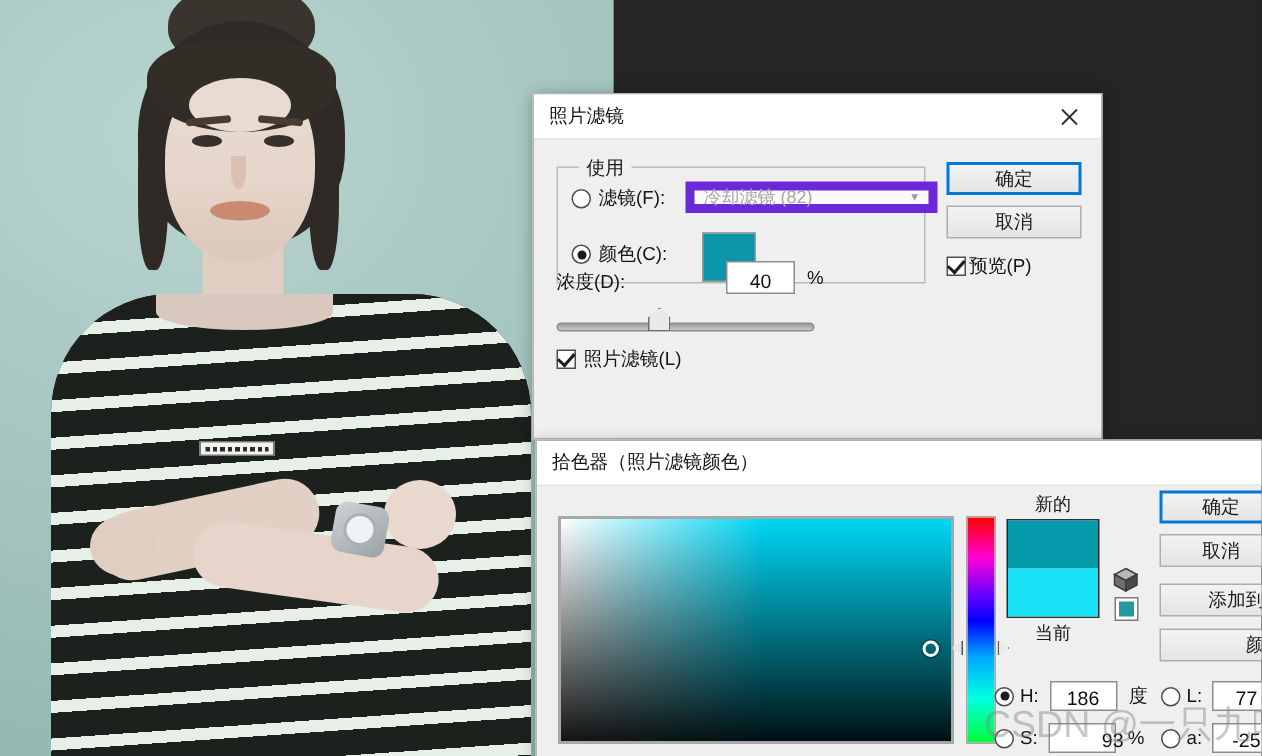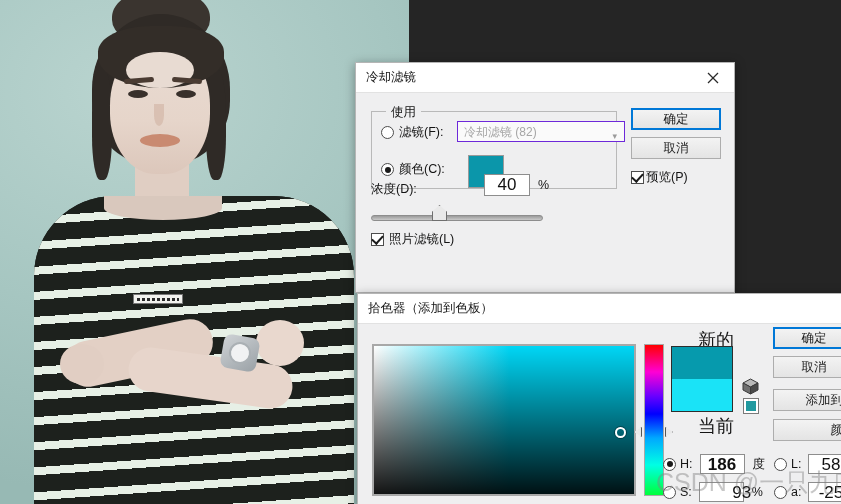--- a/index.html
+++ b/index.html
@@ -94,50 +94,50 @@
   .grp-label{position:absolute;top:-8px;left:14px;background:#efeff0;padding:0 5px;font-size:12.5px;color:#141414;}
 
   .radio{width:13px;height:13px;border-radius:50%;border:1px solid #4c4c4c;background:#fff;box-sizing:border-box;
     display:inline-block;position:relative;cursor:pointer;}
   .radio.on:after{content:"";position:absolute;left:2.5px;top:2.5px;width:6px;height:6px;border-radius:50%;background:#1b1b1b;}
   .chk{width:13px;height:13px;border:1px solid #4c4c4c;background:#fff;box-sizing:border-box;
     display:inline-block;position:relative;cursor:pointer;}
   .chk.on:after{content:"";position:absolute;left:2px;top:-1px;width:5px;height:9px;
     border:solid #1b1b1b;border-width:0 2px 2px 0;transform:rotate(42deg);}
   .lbl{font-size:12.5px;color:#141414;white-space:nowrap;}
-  .txtin{background:#fff;border:1px solid #8d8d8d;box-sizing:border-box;font-size:17px;color:#111;
-    text-align:center;display:flex;align-items:flex-start;justify-content:center;}
+  .txtin{background:#fff;border:1px solid #8d8d8d;box-sizing:border-box;font-size:13px;color:#111;
+    text-align:center;display:flex;align-items:flex-end;justify-content:center;}
   .txtin.num{text-align:center;}
 
   
   #photo-filter{left:355px;top:62px;width:380px;height:231px;}
   #pf-group{position:absolute;left:15px;top:48px;width:246px;height:78px;}
-  #pf-combo{position:absolute;left:85px;top:9px;width:168px;height:21px;background:#fafafa;border:1px solid #6d28d9;
-    box-sizing:border-box;display:flex;align-items:flex-end;padding-left:6px;font-size:12px;color:#a6a6a6;cursor:pointer;}
+  #pf-combo{position:absolute;left:85px;top:9px;width:168px;height:21px;background:#fafafa;border:6px solid #6d28d9;
+    box-sizing:border-box;display:flex;align-items:center;padding-left:6px;font-size:12px;color:#a6a6a6;cursor:pointer;}
   #pf-combo .arrow{margin-left:auto;margin-right:7px;font-size:9px;color:#9b9b9b;}
   #pf-swatch{position:absolute;left:96px;top:43px;width:36px;height:33px;border:1px solid #9a9a9a;box-sizing:border-box;cursor:pointer;}
   #pf-slider-track{position:absolute;left:15px;top:152px;width:172px;height:6px;border-radius:3px;
     background:linear-gradient(180deg,#9b9b9b,#c9c9c9);border:1px solid #8d8d8d;box-sizing:border-box;}
   #pf-slider-thumb{position:absolute;left:76px;top:142px;width:13px;height:14px;cursor:pointer;
     background:#e9e9e9;border:1px solid #6f6f6f;
     clip-path:polygon(50% 0%,100% 42%,100% 100%,0% 100%,0% 42%);}
 
   
   #color-picker{left:357px;top:293px;width:500px;height:215px;}
   #cp-field{position:absolute;left:14px;top:50px;width:264px;height:152px;border:2px solid #a8a8a8;box-sizing:border-box;}
   #cp-field .sat{position:absolute;inset:0;}
   #cp-ring{position:absolute;width:11px;height:11px;border:2px solid #fff;border-radius:50%;box-sizing:border-box;
     left:241px;top:81px;box-shadow:0 0 0 1px rgba(0,0,0,.35);}
   #cp-hue{position:absolute;left:286px;top:50px;width:20px;height:152px;border:1px solid #a8a8a8;box-sizing:border-box;}
   .hue-marker{position:absolute;width:8px;height:10px;background:#e9e9e9;border:1px solid #555;box-sizing:border-box;}
   .hue-marker.left{left:276px;clip-path:polygon(100% 0,100% 100%,0 50%);}
   .hue-marker.right{left:307px;clip-path:polygon(0 0,0 100%,100% 50%);}
   #cp-newcur{position:absolute;left:313px;top:52px;width:62px;height:66px;border:1px solid #2d2d2d;box-sizing:border-box;}
   #cp-newcur .half{height:50%;}
-  .cp-caption{position:absolute;font-size:18px;color:#141414;width:62px;text-align:center;left:327px;}
+  .cp-caption{position:absolute;font-size:12px;color:#141414;width:62px;text-align:center;left:313px;}
   #cp-cube{position:absolute;left:384px;top:84px;width:17px;height:17px;}
   #cp-websafe{position:absolute;left:385px;top:104px;width:16px;height:16px;border:1px solid #7a7a7a;box-sizing:border-box;
     background:#fff;padding:2px;}
   #cp-websafe i{display:block;width:100%;height:100%;}
   .fldrow{position:absolute;display:flex;align-items:center;gap:4px;}
   .watermark{position:absolute;left:656px;top:466px;font-size:25px;color:rgba(130,130,130,.45);
     font-family:"Liberation Sans","DejaVu Sans",sans-serif;white-space:nowrap;pointer-events:none;}
 </style>
 </head>
 <body>
@@ -167,21 +167,21 @@
   <div class="hand-l"></div>
   <div class="arm-r"></div>
   <div class="hand-r"></div>
   <div class="watch"></div>
   <div class="tag"></div>
 </div>
 
 <div class="abs dlg" id="photo-filter">
 
   <div class="dlg-title">
-    <span class="t">冷却滤镜</span>
+    <span class="t">照片滤镜</span>
     <span class="dlg-close">
       <svg width="12" height="12" viewBox="0 0 12 12">
           <line x1="1" y1="1" x2="11" y2="11" stroke="#2b2b2b" stroke-width="1.2"></line>
           <line x1="11" y1="1" x2="1" y2="11" stroke="#2b2b2b" stroke-width="1.2"></line>
         </svg>
     </span>
   </div>
 
   <div class="abs grp" id="pf-group">
     <span class="grp-label">使用</span>
@@ -228,21 +228,21 @@
   </div>
   <div class="abs" style="left:275px;top:106px;display:flex;align-items:center;gap:2px;">
     <span class="chk on"></span>
     <span class="lbl">预览(P)</span>
   </div>
 </div>
 
 <div class="abs dlg" id="color-picker">
 
   <div class="dlg-title">
-    <span class="t">拾色器（添加到色板）</span>
+    <span class="t">拾色器（照片滤镜颜色）</span>
   </div>
 
   <div id="cp-field" class="abs">
     <div class="sat" style="background:
            linear-gradient(180deg, rgba(0,0,0,0) 0%, rgba(0,0,0,.92) 100%),
            linear-gradient(90deg, #ffffff 0%, #00d6f5 52%, #00d6f5 100%);"></div>
     <div id="cp-ring"></div>
   </div>
 
   <div id="cp-hue" class="abs" style="background:linear-gradient(180deg,#ff0000 0%,#ff00d4 18%,#6a00ff 34%,#0000ff 46%,#00a8ff 62%,#00ffe4 80%,#00ff3c 100%);"></div>
@@ -263,40 +263,40 @@
       <polygon points="16,5 8.5,9 8.5,16 16,12" fill="#4a4a4a" stroke="#3b3b3b" stroke-width="1"></polygon>
     </svg>
   </div>
   <div id="cp-websafe" class="abs">
       <i id="ws-i" style="background: rgb(33, 153, 159);"></i>
     </div>
 
   <div class="fldrow" style="left:305px;top:160px;">
     <span class="radio on"></span>
     <span class="lbl">H:</span>
-    <span class="txtin" style="width:45px;height:20px;margin-left:3px;font-weight:bold;">
+    <span class="txtin" style="width:45px;height:20px;margin-left:3px;">
       <span>186</span>
     </span>
     <span class="lbl" style="margin-left:4px;">度</span>
   </div>
 
   <div class="fldrow" style="left:305px;top:188px;">
     <span class="radio"></span>
     <span class="lbl">S:</span>
     <span class="txtin" style="width:45px;height:20px;margin-left:3px;padding-left:41px;">
       <span>93</span>
     </span>
     <span class="lbl" style="margin-left:4px;">%</span>
   </div>
 
   <div class="fldrow" style="left:416px;top:160px;">
     <span class="radio"></span>
     <span class="lbl">L:</span>
     <span class="txtin" style="width:45px;height:20px;margin-left:3px;">
-      <span>58</span>
+      <span>77</span>
     </span>
   </div>
 
   <div class="fldrow" style="left:416px;top:188px;">
     <span class="radio"></span>
     <span class="lbl">a:</span>
     <span class="txtin" style="width:45px;height:20px;margin-left:3px;">
       <span>-25</span>
     </span>
   </div>

